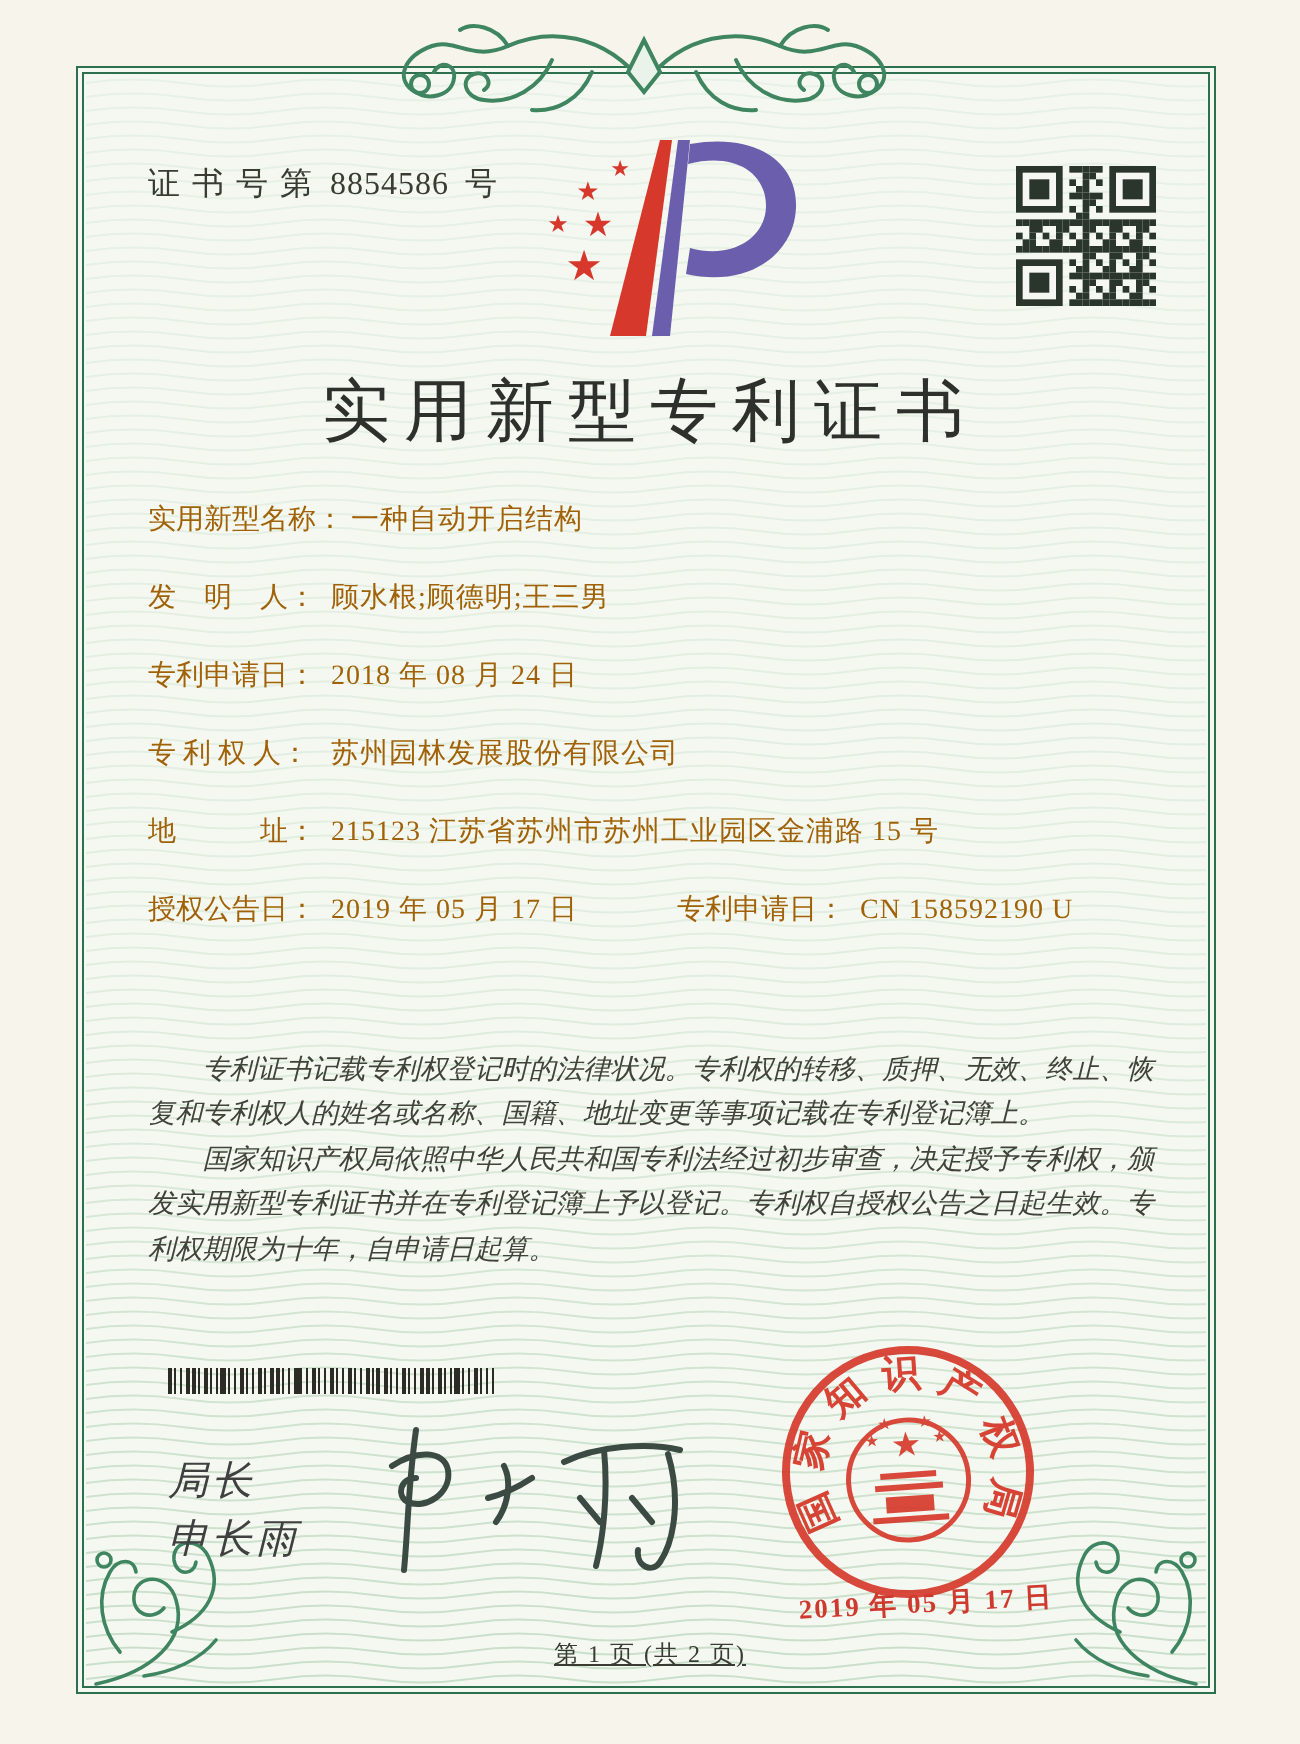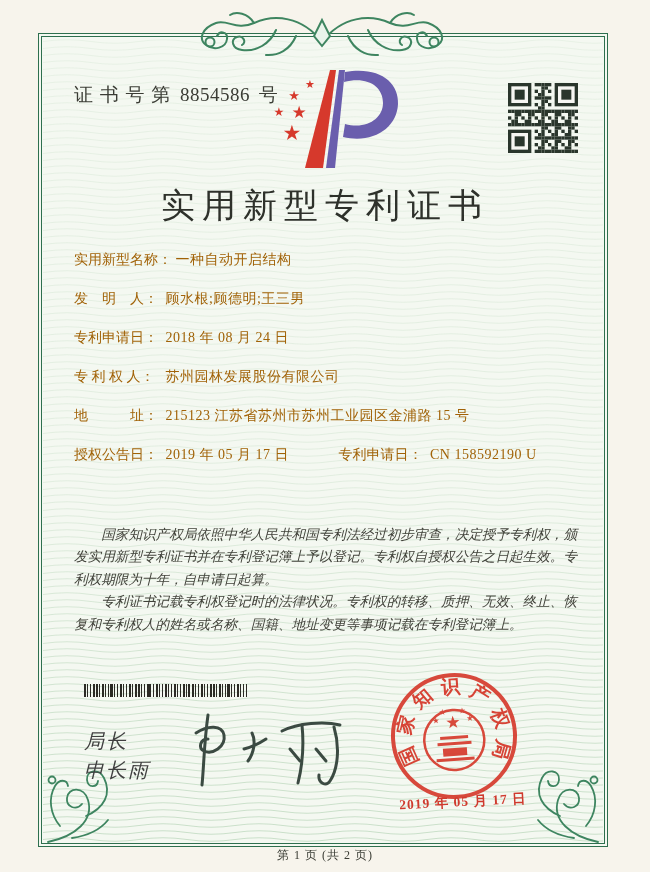--- a/index.html
+++ b/index.html
@@ -14,21 +14,21 @@
     border:1.5px solid #2e6f4e;background:#f4f8f1;
   }
   .frame-inner{position:absolute;inset:2px;border:1px solid #2e6f4e;pointer-events:none;}
   .wavebg{position:absolute;inset:4px;width:calc(100% - 8px);height:calc(100% - 8px);}
   
   .top-ornament{position:absolute;left:186px;top:6px;width:272px;height:58px;}
   .flourish{position:absolute;width:86px;height:96px;}
   .flourish.bl{left:42px;top:750px;}
   .flourish.br{left:518px;top:750px;transform:scaleX(-1);}
   
-  .cert-no{position:absolute;left:74px;top:82px;font-size:19px;letter-spacing:1px;color:#3a3c34;text-align:center;}
+  .cert-no{position:absolute;left:74px;top:82px;font-size:16px;letter-spacing:1px;color:#3a3c34;text-align:center;}
   .cert-no .num{letter-spacing:0.5px;padding:0 3px;}
   .logo{position:absolute;left:263px;top:66px;width:148px;height:108px;}
   .qr{position:absolute;left:508px;top:83px;width:70px;height:70px;}
   .title{
     position:absolute;left:0;top:183px;width:100%;text-align:center;
     font-size:34px;font-weight:normal;letter-spacing:7px;color:#2e312b;
   }
   
   .fields{position:absolute;left:74px;top:251px;width:502px;font-size:14px;color:#a16207;}
   .field-row{height:15px;margin-bottom:24px;white-space:nowrap;}
@@ -54,21 +54,21 @@
   .signoff{position:absolute;left:84px;top:727px;font-size:20px;line-height:29px;color:#404040;letter-spacing:2px;font-style:italic;}
   .signature{position:absolute;left:178px;top:703px;width:175px;height:95px;}
   
   .seal{position:absolute;left:374px;top:656px;width:160px;height:160px;transform:rotate(-4deg);}
   .seal-char{fill:#d53a2c;font-size:19px;font-weight:bold;font-family:"Liberation Serif","DejaVu Serif",serif;}
   .seal-date{
     position:absolute;left:388px;top:793px;width:150px;text-align:center;
     color:#cf3a2e;font-size:13.5px;letter-spacing:1px;transform:rotate(-3deg);font-weight:bold;
   }
   
-  .footer{position:absolute;left:0;top:847px;width:100%;text-align:center;font-size:12px;color:#3a3c34;letter-spacing:1px;}
+  .footer{position:absolute;left:0;top:819px;width:100%;text-align:center;font-size:12px;color:#3a3c34;letter-spacing:1px;text-decoration:underline;}
 </style>
 </head>
 <body>
 
 <div class="page">
 
   <div class="frame">
 
     <svg class="wavebg" xmlns="http://www.w3.org/2000/svg" preserveAspectRatio="none">
       <defs>
@@ -348,22 +348,22 @@
       <span class="flabel">授权公告日：</span>
       <span class="fvalue">2019 年 05 月 17 日</span>
       <span class="grant-pair2">
         <span class="flabel">专利申请日：</span>
         <span class="fvalue">CN 158592190 U</span>
       </span>
     </div>
   </div>
 
   <div class="body-text">
+    <p>专利证书记载专利权登记时的法律状况。专利权的转移、质押、无效、终止、恢复和专利权人的姓名或名称、国籍、地址变更等事项记载在专利登记簿上。</p>
     <p>国家知识产权局依照中华人民共和国专利法经过初步审查，决定授予专利权，颁发实用新型专利证书并在专利登记簿上予以登记。专利权自授权公告之日起生效。专利权期限为十年，自申请日起算。</p>
-    <p>专利证书记载专利权登记时的法律状况。专利权的转移、质押、无效、终止、恢复和专利权人的姓名或名称、国籍、地址变更等事项记载在专利登记簿上。</p>
   </div>
 
   <div class="barcode"></div>
 
   <div class="signoff">
     <div>局长</div>
     <div>申长雨</div>
   </div>
 
   <svg class="signature" viewBox="0 0 175 95" xmlns="http://www.w3.org/2000/svg">

